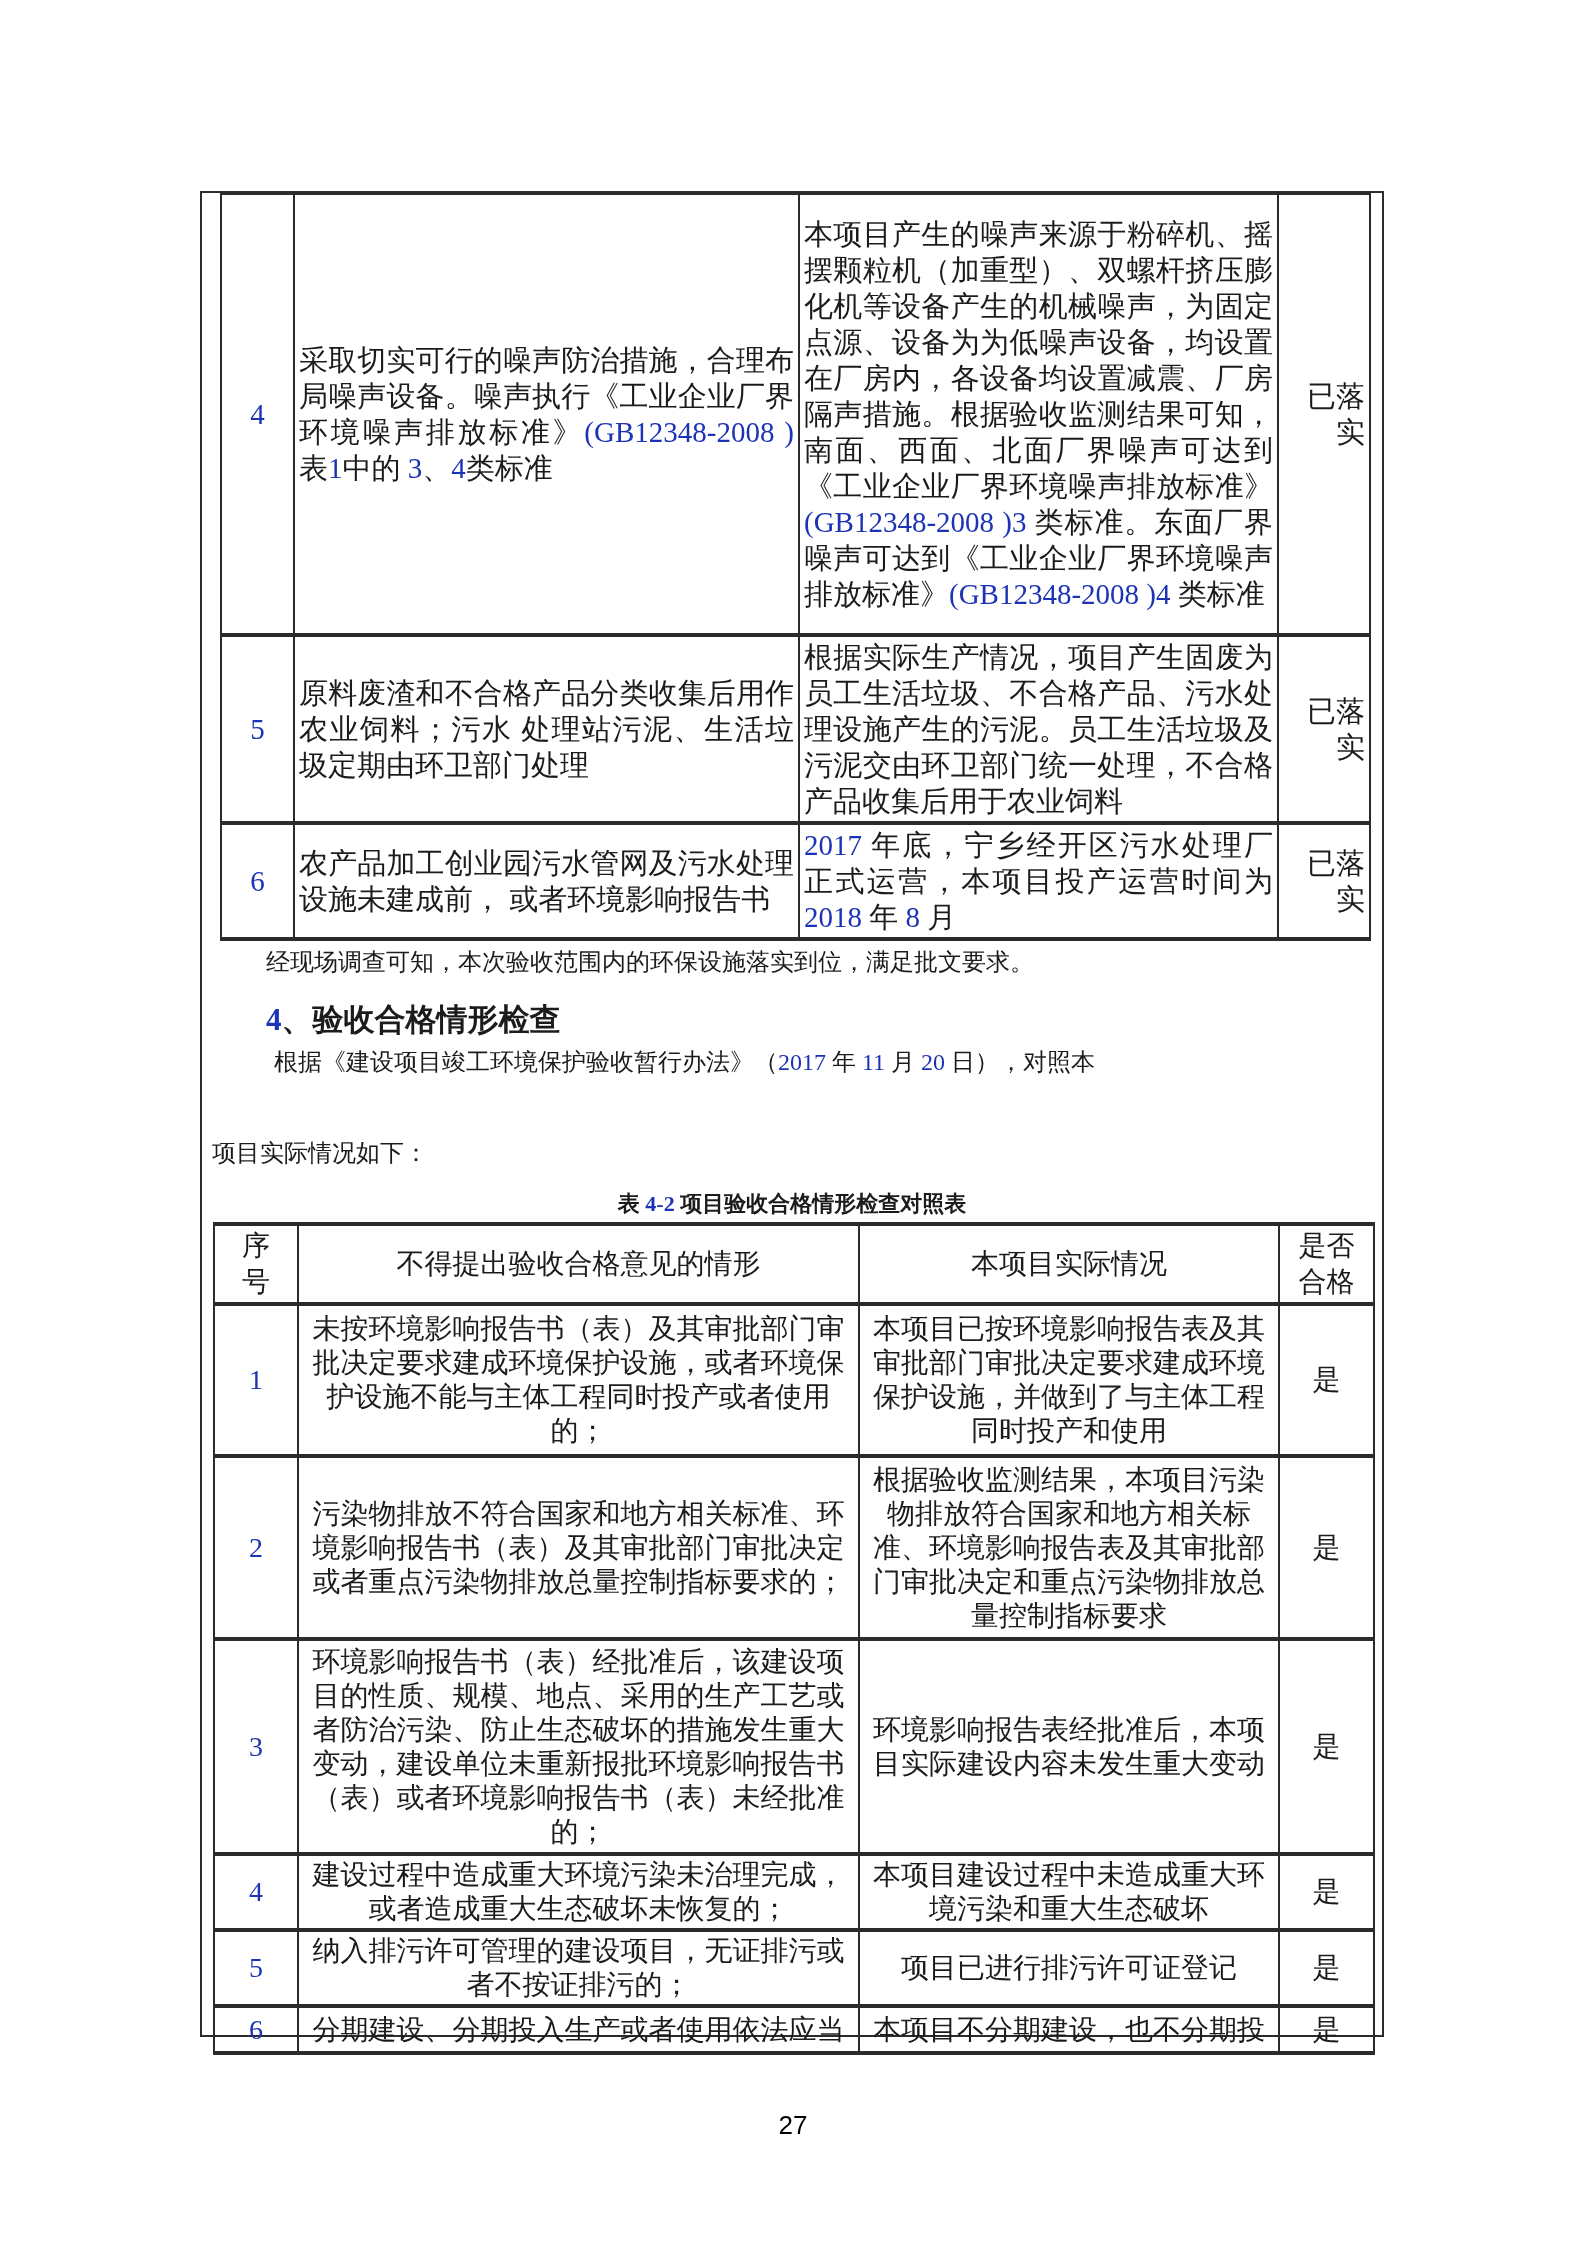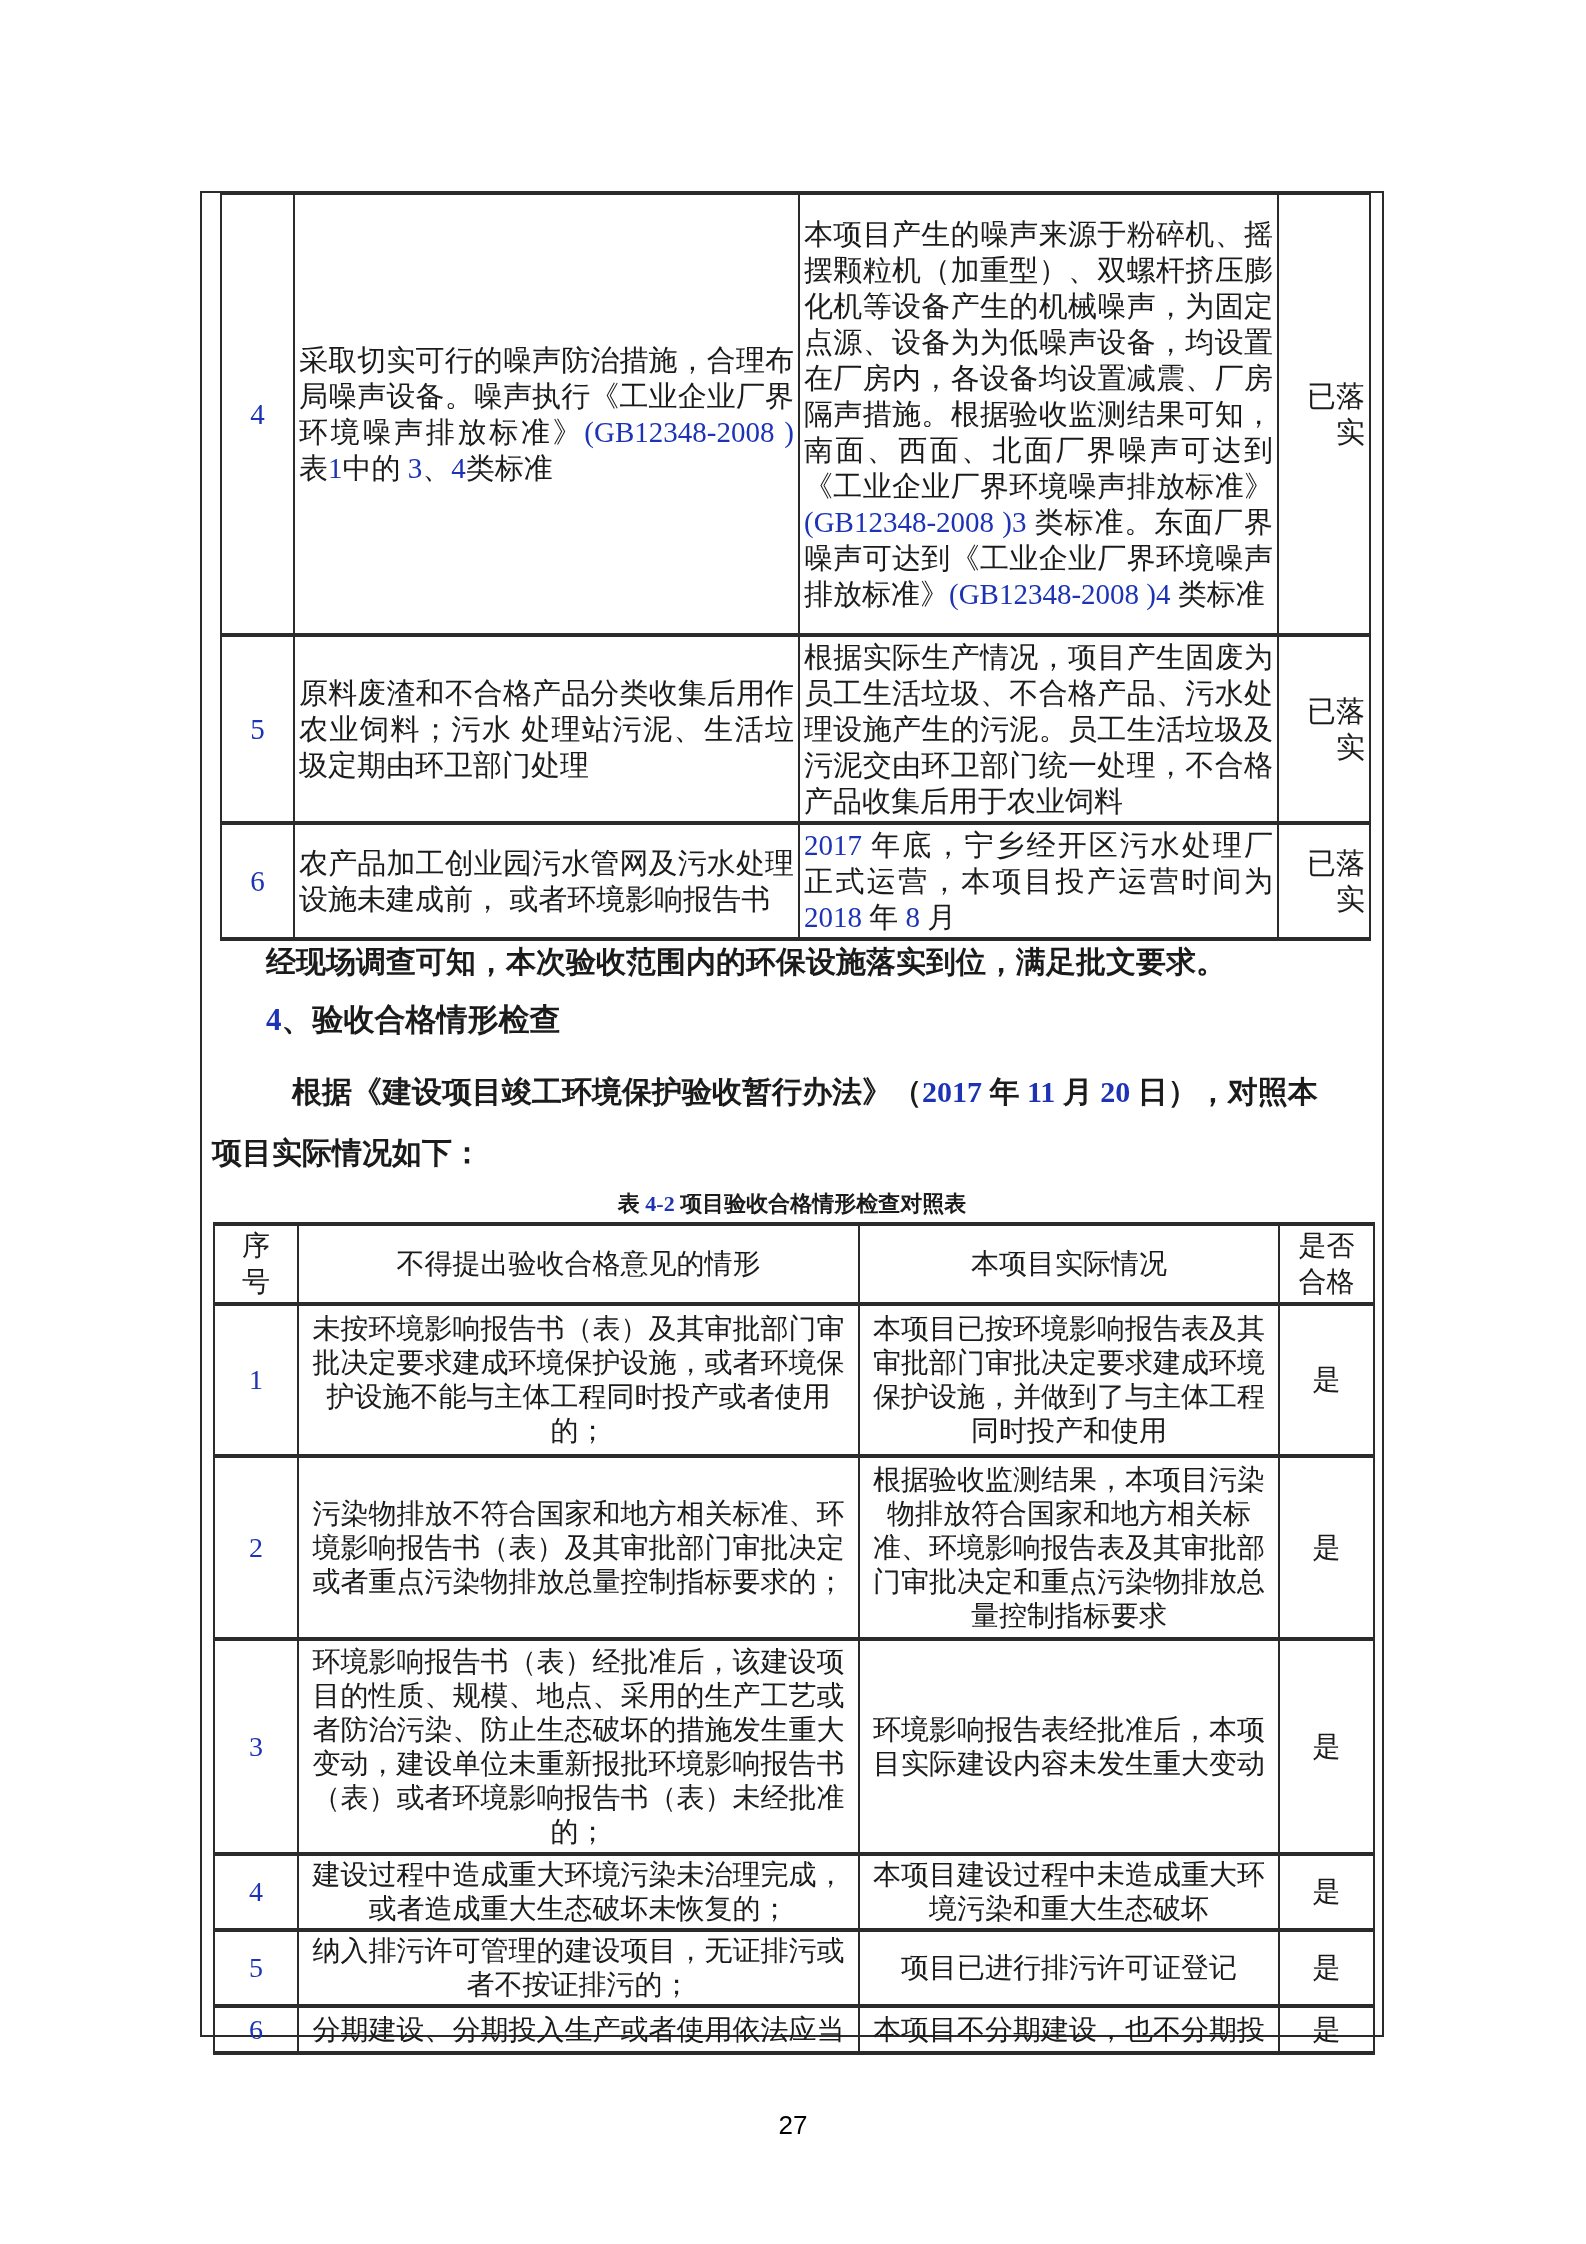--- a/index.html
+++ b/index.html
@@ -18,24 +18,24 @@
         border-top:4px solid #2b2b2b;border-bottom:4px solid #2b2b2b;
         padding:2px 4px;font-weight:normal;}
   .t1{position:absolute;left:18px;top:-2px;width:1149px;font-size:29px;line-height:36px;}
   .t1 .c-no{text-align:center;}
   .t1 .c-req{text-align:justify;}
   .t1 .c-act{text-align:justify;}
   .t1 .c-st{text-align:right;white-space:pre-line;}
   .t2{position:absolute;left:11px;top:1029px;width:1160px;font-size:28px;line-height:34px;}
   .t2 th{text-align:center;white-space:pre-line;line-height:36px;}
   .t2 td{text-align:center;}
-  .para{position:absolute;font-size:30px;line-height:38px;white-space:nowrap;font-weight:bold;}
+  .para{position:absolute;font-size:24px;line-height:38px;white-space:nowrap;}
   .p1{left:64px;top:750px;}
   .hd{left:64px;top:808px;font-size:31px;font-weight:bold;}
-  .p2a{left:72px;top:880px;margin-left:18px;}
+  .p2a{left:72px;top:850px;}
   .p2b{left:10px;top:941px;}
   .cap{position:absolute;left:0;top:996px;width:100%;text-align:center;
        font-size:22px;font-weight:bold;white-space:nowrap;}
   .pagenum{
     position:absolute;left:0;top:2110px;width:100%;text-align:center;
     font-family:"Liberation Sans","DejaVu Sans",sans-serif;font-size:26px;color:#000000;
   }
   .latin{color:#1d33b5;}
 </style>
 </head>

